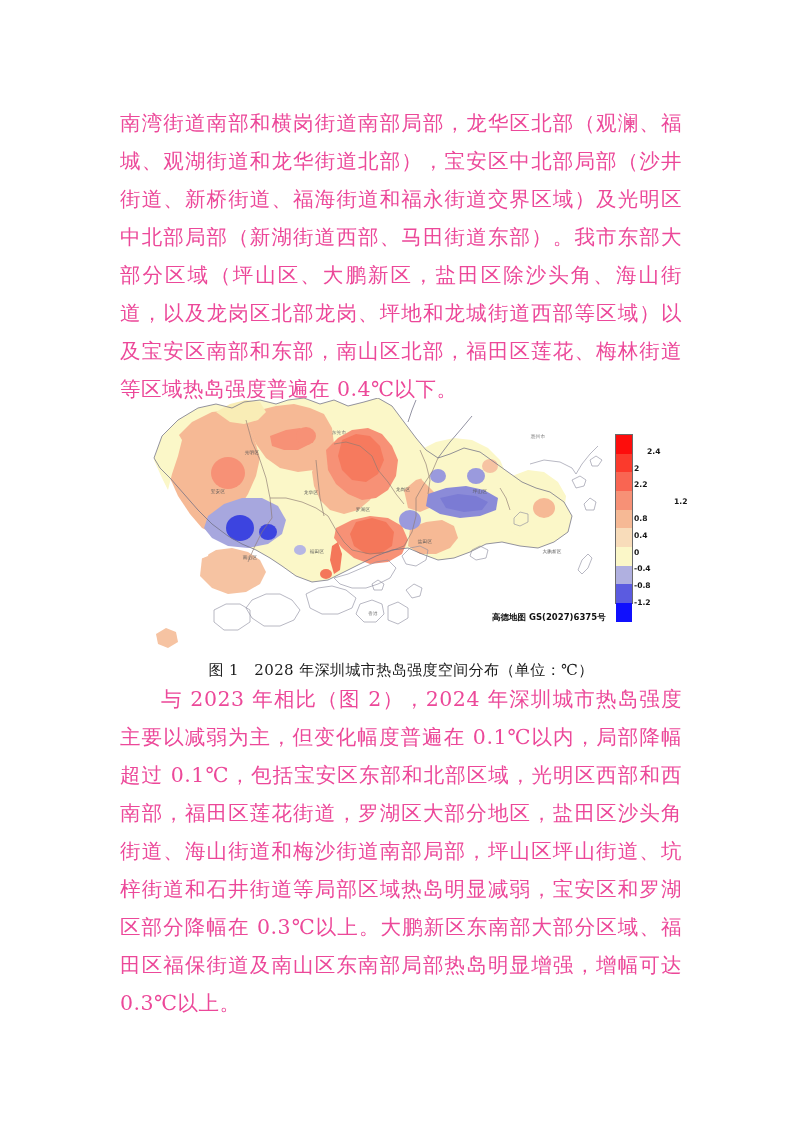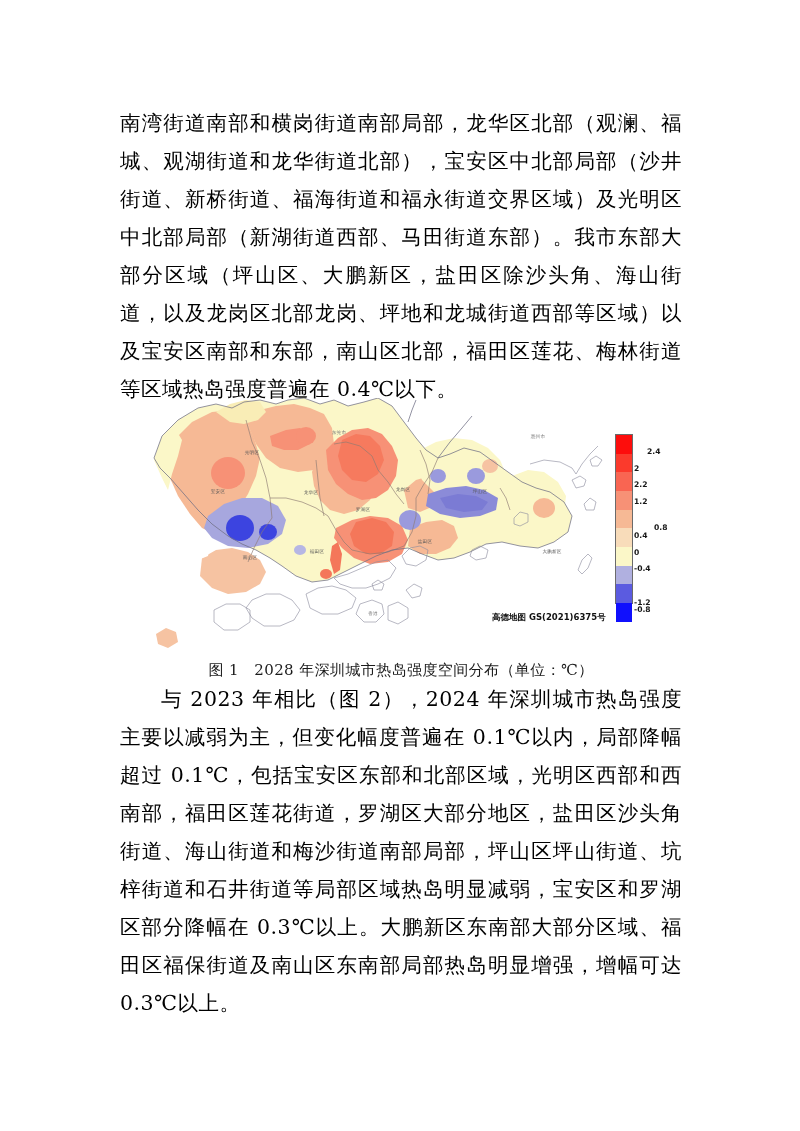--- a/index.html
+++ b/index.html
@@ -11,21 +11,21 @@
     overflow:hidden;
   }
   .page{position:absolute;left:0;top:0;width:800px;height:1131px;}
 
   .para{
     position:absolute;
     left:120px;
     width:562px;
     font-size:20.5px;
     line-height:38px;
-    color:#000000;
+    color:#ec4899;
     letter-spacing:0.5px;
     text-align:justify;
     text-justify:inter-ideograph;
   }
   #para1{top:104px;}
   #para2{top:680px;text-indent:41px;}
 
   
   .figure{position:absolute;left:120px;top:398px;width:562px;height:252px;}
   .mapwrap{position:absolute;left:0;top:0;width:520px;height:252px;overflow:hidden;}
@@ -249,46 +249,46 @@
         <div class="mlabel" style="left:191px;top:94px">龙华区</div>
         <div class="mlabel" style="left:283px;top:91px">龙岗区</div>
         <div class="mlabel" style="left:243px;top:111px">罗湖区</div>
         <div class="mlabel" style="left:130px;top:159px">南山区</div>
         <div class="mlabel" style="left:197px;top:153px">福田区</div>
         <div class="mlabel" style="left:305px;top:143px">盐田区</div>
         <div class="mlabel" style="left:360px;top:93px">坪山区</div>
         <div class="mlabel" style="left:432px;top:153px">大鹏新区</div>
       </div>
 
-      <div class="attrib">高德地图 GS(2021)6375号</div>
+      <div class="attrib">高德地图 GS(2027)6375号</div>
     </div>
 
     <div class="cbar">
       <div class="cbar-strip" id="cbarStrip">
           <div class="cbar-seg" style="background: rgb(253, 13, 12);"></div>
           <div class="cbar-seg" style="background: rgb(251, 58, 44);"></div>
           <div class="cbar-seg" style="background: rgb(249, 101, 82);"></div>
           <div class="cbar-seg" style="background: rgb(247, 145, 118);"></div>
           <div class="cbar-seg" style="background: rgb(246, 185, 149);"></div>
           <div class="cbar-seg" style="background: rgb(248, 220, 186);"></div>
           <div class="cbar-seg" style="background: rgb(251, 247, 200);"></div>
           <div class="cbar-seg" style="background: rgb(176, 176, 224);"></div>
           <div class="cbar-seg" style="background: rgb(91, 91, 224);"></div>
           <div class="cbar-seg" style="background: rgb(16, 16, 253);"></div>
         </div>
       <div class="cbar-labels" id="cbarLabels">
           <div class="cbar-lab" style="top: 16.8px; padding-left: 13px;">2.4</div>
           <div class="cbar-lab" style="top: 33.6px;">2</div>
           <div class="cbar-lab" style="top: 50.4px;">2.2</div>
-          <div class="cbar-lab" style="top: 67.2px;">1.2</div>
-          <div class="cbar-lab" style="top: 93px; margin-left: 20px;">0.8</div>
+          <div class="cbar-lab" style="top: 67.2px; padding-left: 40px;">1.2</div>
+          <div class="cbar-lab" style="top: 84px;">0.8</div>
           <div class="cbar-lab" style="top: 100.8px;">0.4</div>
           <div class="cbar-lab" style="top: 117.6px;">0</div>
           <div class="cbar-lab" style="top: 134.4px;">-0.4</div>
-          <div class="cbar-lab" style="top: 151.2px; margin-top: 24px;">-0.8</div>
+          <div class="cbar-lab" style="top: 151.2px;">-0.8</div>
           <div class="cbar-lab" style="top: 168px;">-1.2</div>
         </div>
     </div>
   </div>
 
   <div class="caption">图 1　2028 年深圳城市热岛强度空间分布（单位：℃）</div>
 
   <div class="para" id="para2">与 2023 年相比（图 2），2024 年深圳城市热岛强度主要以减弱为主，但变化幅度普遍在 0.1℃以内，局部降幅超过 0.1℃，包括宝安区东部和北部区域，光明区西部和西南部，福田区莲花街道，罗湖区大部分地区，盐田区沙头角街道、海山街道和梅沙街道南部局部，坪山区坪山街道、坑梓街道和石井街道等局部区域热岛明显减弱，宝安区和罗湖区部分降幅在 0.3℃以上。大鹏新区东南部大部分区域、福田区福保街道及南山区东南部局部热岛明显增强，增幅可达 0.3℃以上。</div>
 
 </div>

